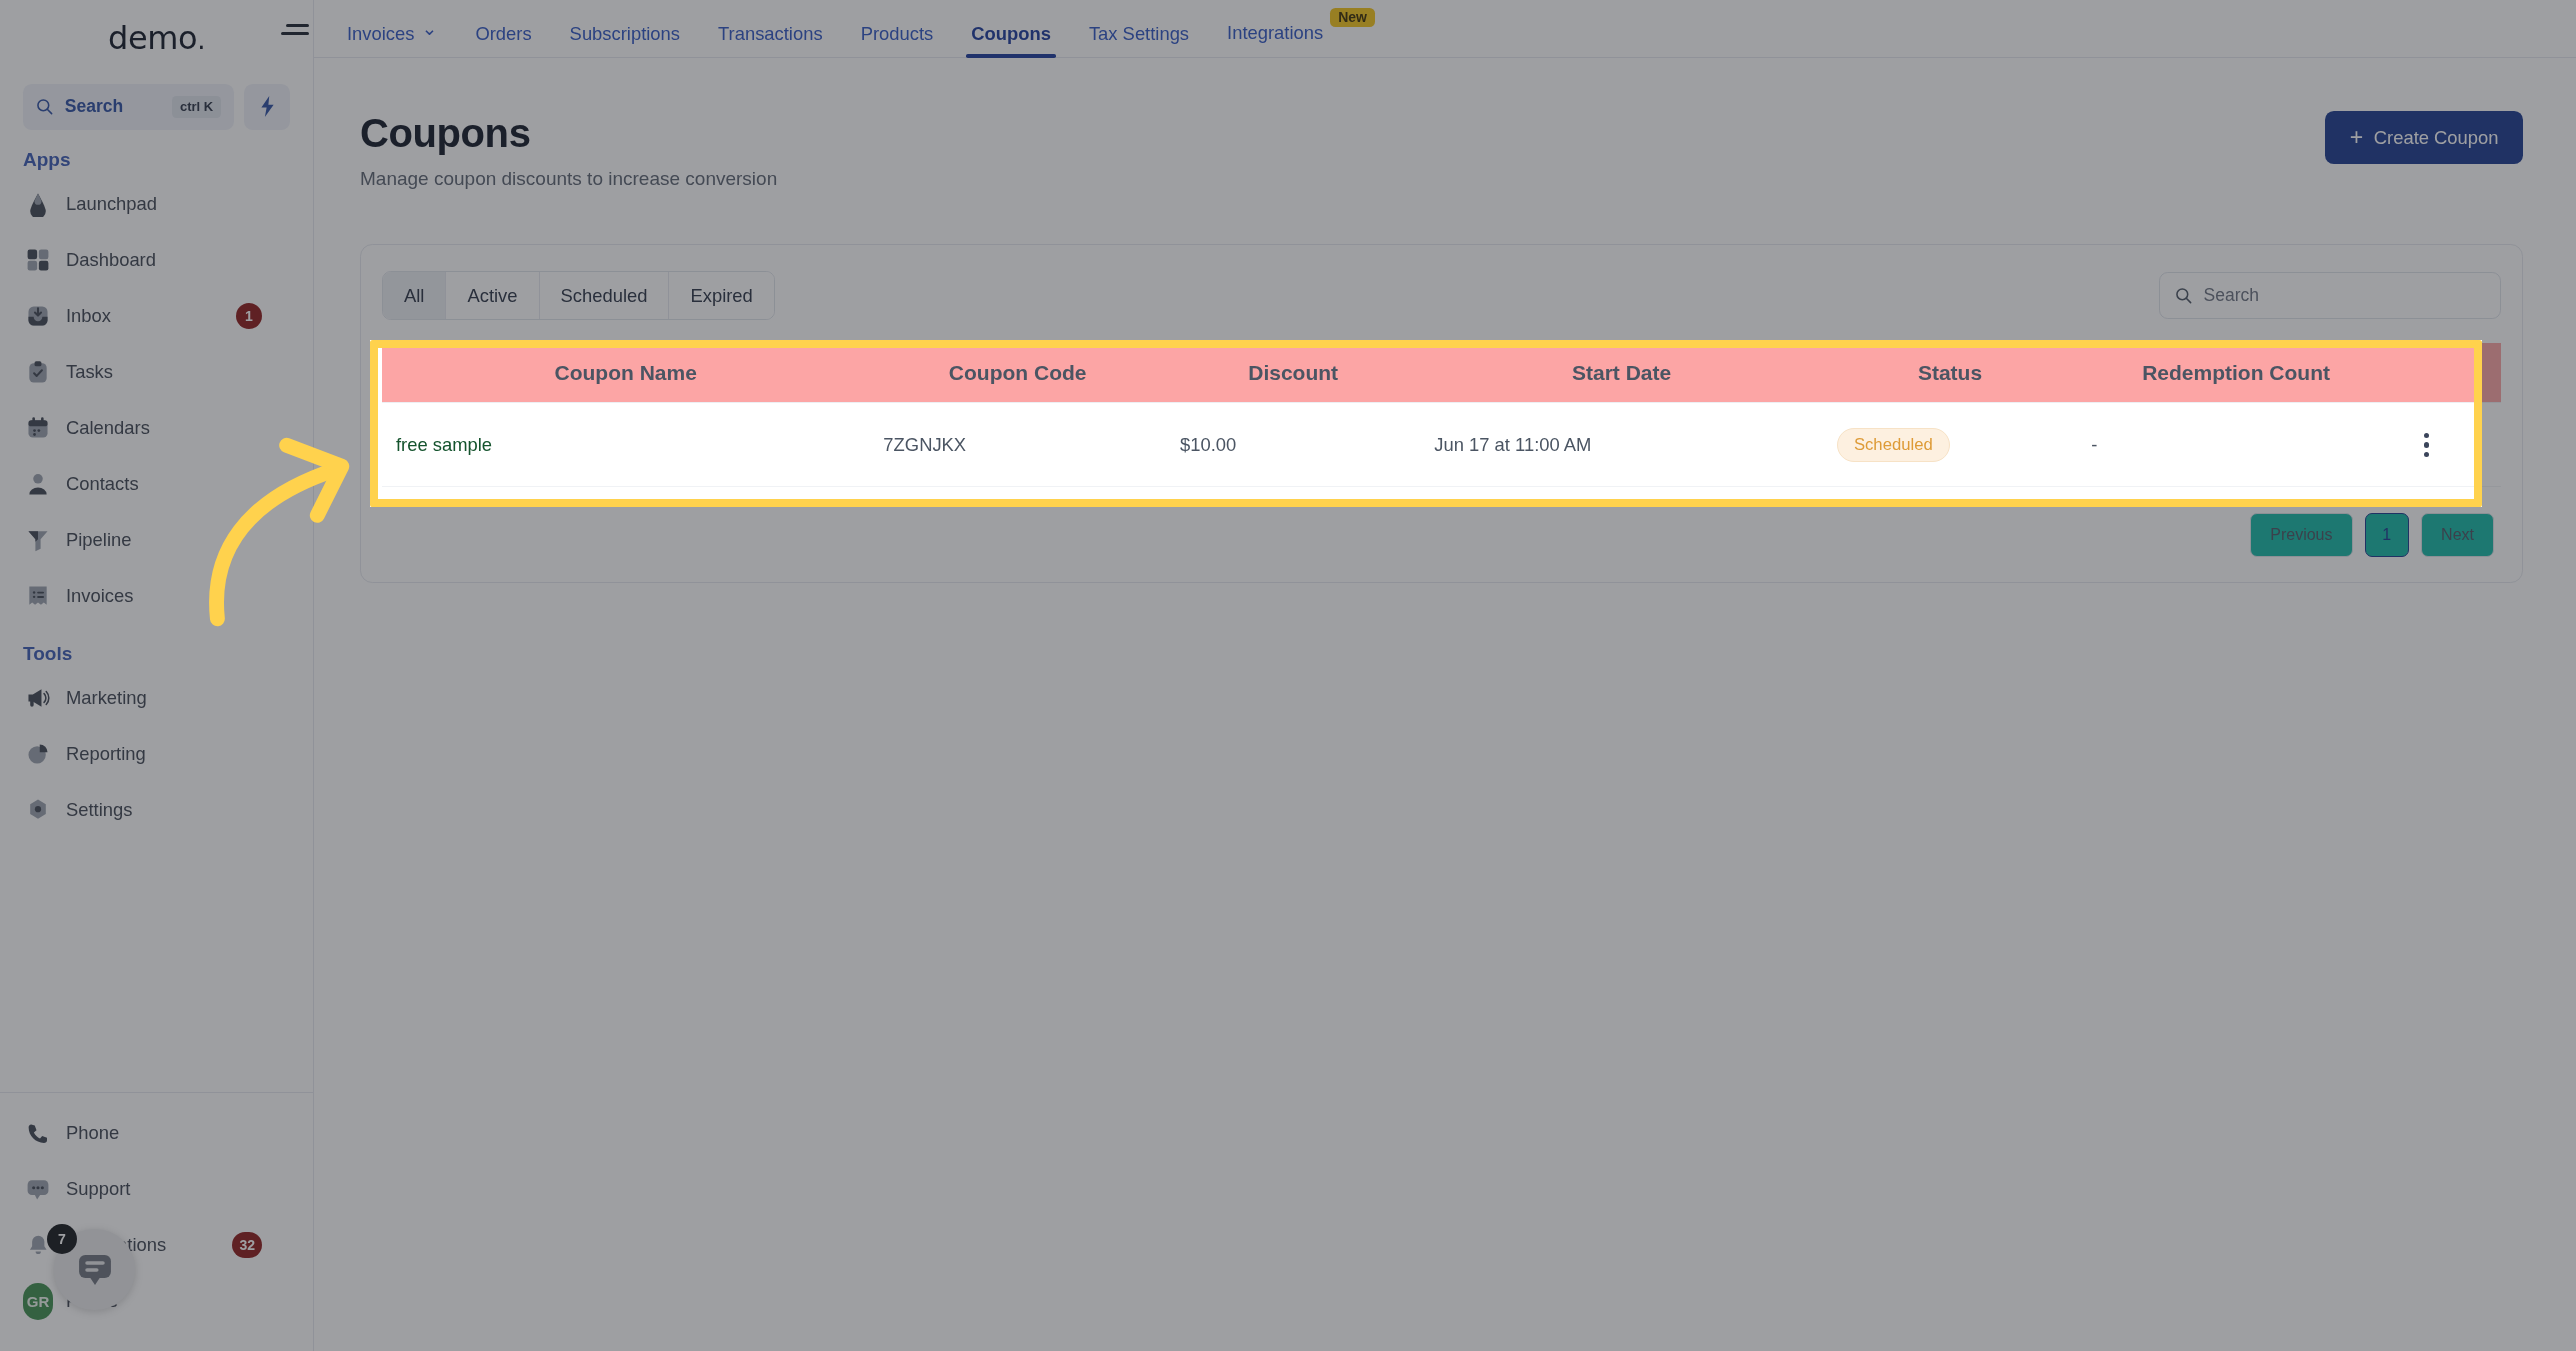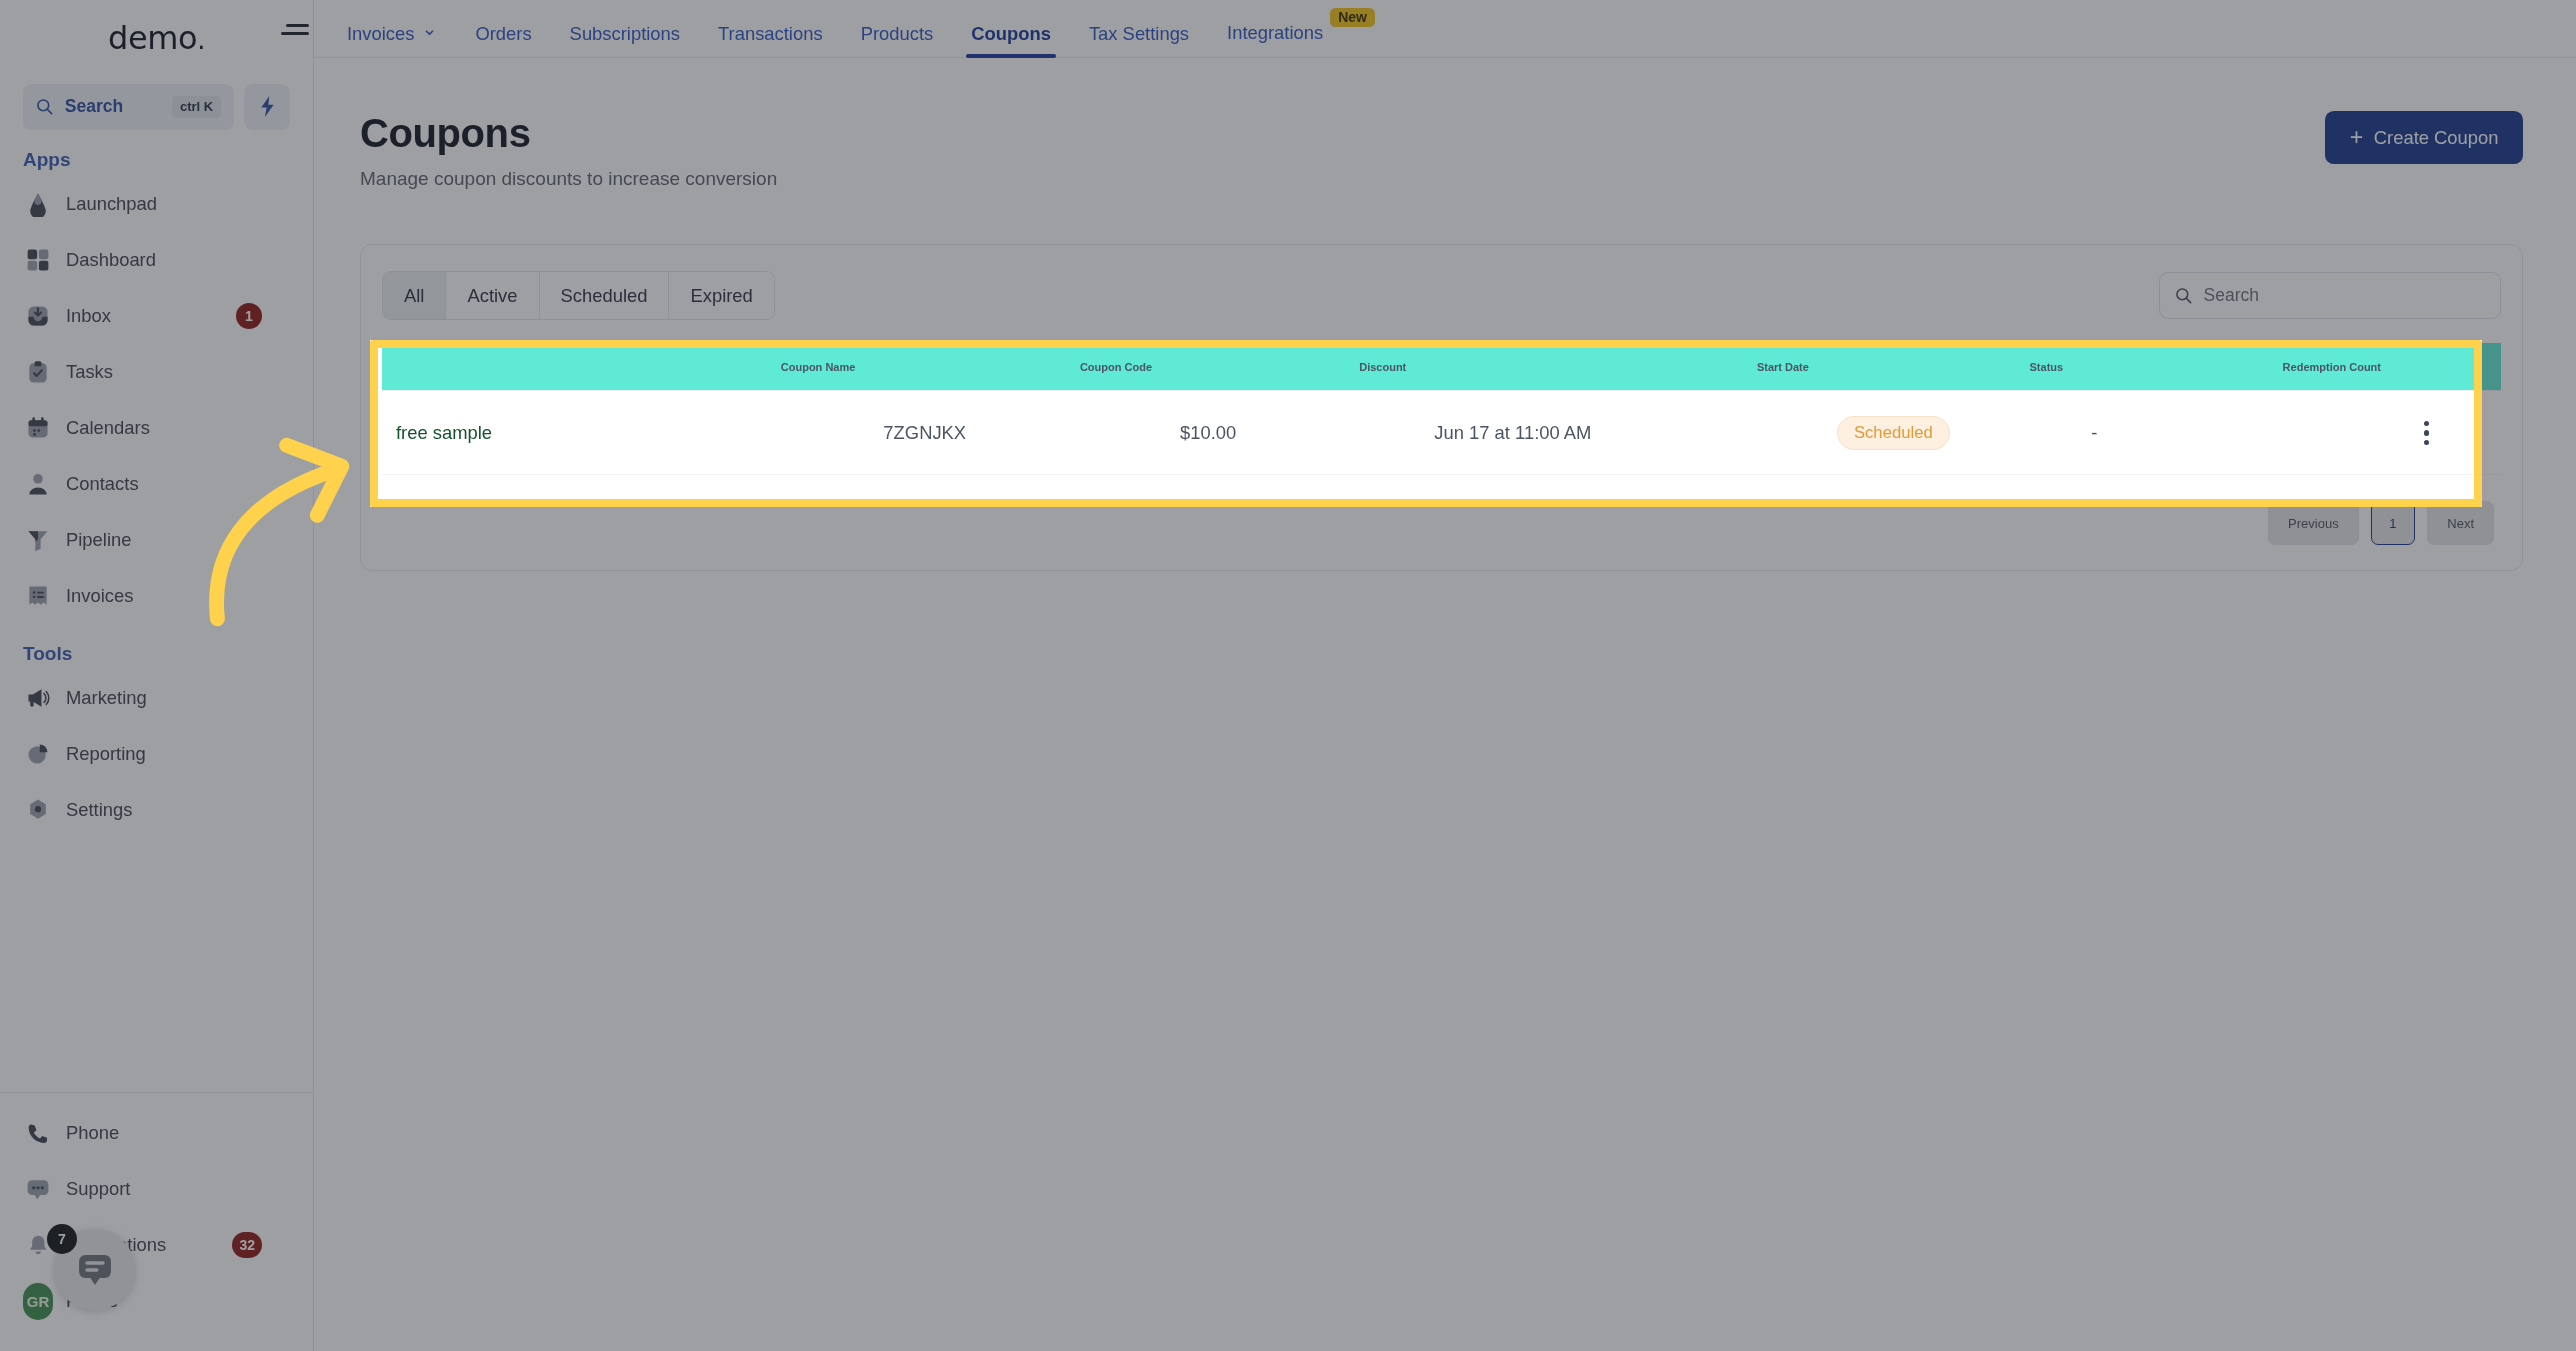--- a/index.html
+++ b/index.html
@@ -124,37 +124,37 @@
   .seg-btn.active { background:#eceef2; font-weight: 500; }
 
   .search-field {
     width: 342px; height: 47px; border:0.9px solid #dfe3ea; border-radius:8.8px;
     display:flex; align-items:center; gap:10.5px; padding: 0 14px; cursor:text;
   }
   .search-field .ph { color:#6b7280; font-size: 17.5px; }
 
   table { width: 100%; border-collapse: collapse; margin-top: 23px; }
   thead th {
-    text-align:right; background:#5eead4; color:#4b5563; font-size: 11px; font-weight: 600;
+    text-align:center; background:#fca5a5; color:#4b5563; font-size: 21px; font-weight: 600;
     padding: 17.5px 14px; border-bottom:0.9px solid #edeff3;
   }
   tbody td { padding: 24.5px 14px; font-size: 18.4px; color:#4b5563; border-bottom:0.9px solid #f0f2f5; }
   tbody td.name { color:#14532d; font-weight:400; }
   .pill {
     display:inline-block; background:#fdf0e0; color:#de9b37; border:0.9px solid #f7e2c6;
     border-radius: 876px; padding: 6.1px 16px; font-size: 16.7px; font-weight: 500;
   }
   .kebab { display:flex; flex-direction:column; align-items:center; gap:4.4px; cursor:pointer; width: 35px; }
   .kebab i { width:5.3px; height:5.3px; border-radius:2.6px; background:#3b455b; display:block; }
 
   .pager { display:flex; justify-content:flex-end; align-items:center; gap: 12.3px; margin-top: 26px; padding-right: 7px; }
   .pg-btn {
     border:0.9px solid #dfe3ea; border-radius:7px; height: 44px; min-width: 47px; padding: 0 19px;
-    display:flex; align-items:center; justify-content:center; font-size: 13px; color:#4b5563;
-    background:#e5e5e5; cursor:pointer;
+    display:flex; align-items:center; justify-content:center; font-size: 16px; color:#4b5563;
+    background:#14b8a6; cursor:pointer;
   }
   .pg-btn.num { padding: 0; min-width: 44px; border-color:#1b3a8f; color:#1b3a8f; }
 
   
   .dim-layer { position:absolute; inset:0; z-index: 30; pointer-events:none; }
   .dim-layer .q { position:absolute; background: rgba(40,42,48,.45); }
   .hl-box {
     position:absolute; z-index: 31; border: 8.8px solid #ffd24d; border-radius: 2.6px;
     pointer-events:none;
   }

